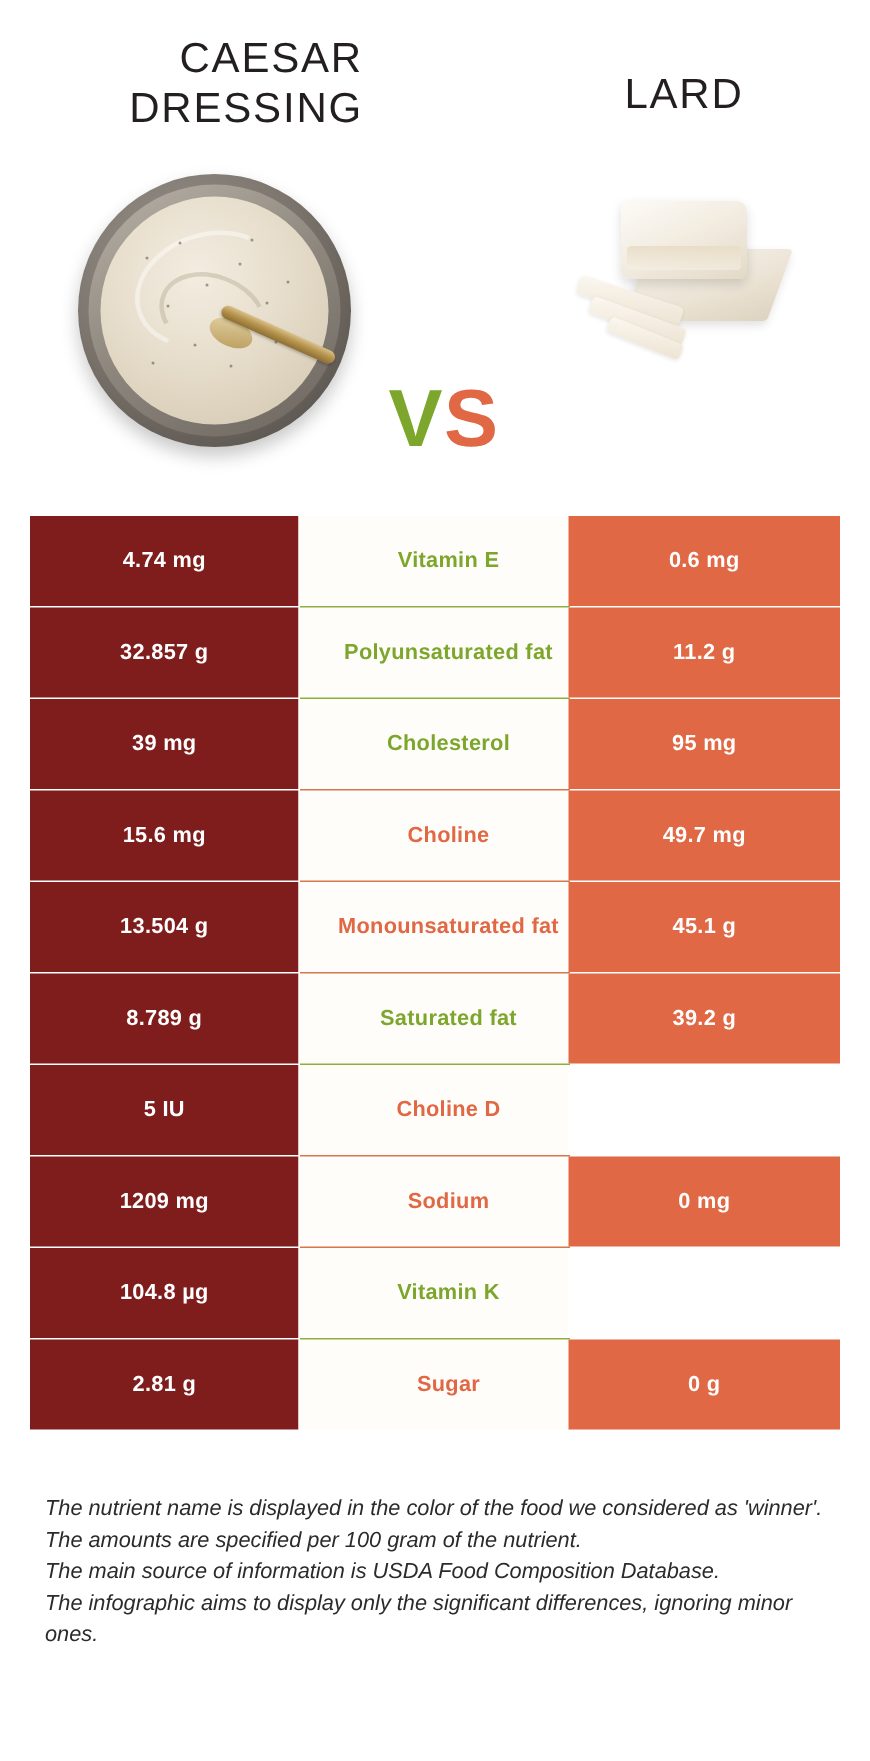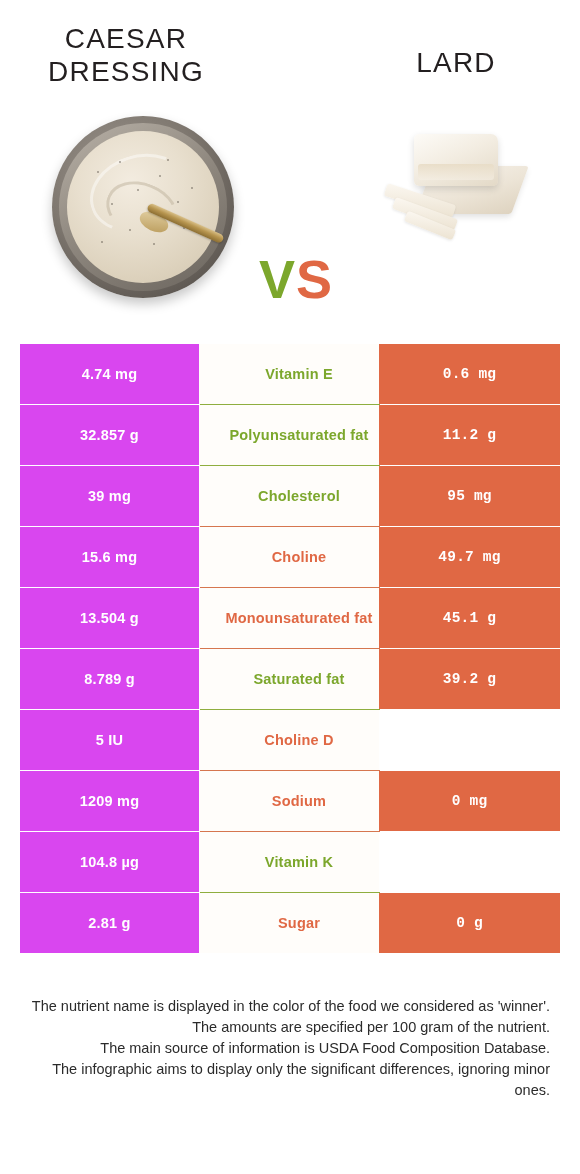--- a/index.html
+++ b/index.html
@@ -10,21 +10,21 @@
     color:#2b2b2b;
   }
 
   
   .header { position:absolute; left:0; top:0; width:580px; height:110px; }
   .food-title {
     position:absolute; text-align:center;
     font-size:28px; font-weight:300; letter-spacing:1.2px;
     color:#231f20; line-height:1.18; text-transform:uppercase;
   }
-  .title-left  { left:10px;  top:22px;  width:232px; }
+  .title-left  { left:10px;  top:22px;  width:232px;text-align:right; }
   .title-right { left:345px; top:46px;  width:222px; }
 
   
   .hero { position:absolute; left:0; top:100px; width:580px; height:230px; }
 
   .bowl-wrap { position:absolute; left:52px; top:10px; width:182px; height:200px; }
   .bowl-outer {
     position:absolute; left:0; top:6px; width:182px; height:182px; border-radius:50%;
     background:radial-gradient(circle at 38% 32%, #9b948c 0%, #7f7870 45%, #5f5953 78%, #4a443f 100%);
     box-shadow:0 6px 12px rgba(0,0,0,0.22);
@@ -93,34 +93,34 @@
 
   
   .table { position:absolute; left:20px; top:344px; width:540px; }
   .row { position:relative; display:flex; height:60px; margin-bottom:1px; }
   .cell {
     display:flex; align-items:center; justify-content:center;
     font-size:14.5px; font-weight:700; letter-spacing:.2px;
   }
   .cell-left  { width:179px; color:#ffffff; }
   .cell-mid   { width:180px; background:#fffdfa;padding-left:20px; }
-  .cell-right { width:181px; color:#ffffff;font-family:Liberation Mono, monospace; }
+  .cell-right { width:181px; color:#ffffff; }
   .cell-mid .label { font-size:14.5px; font-weight:700; }
-  .win-green  { background:#d946ef; }
+  .win-green  { background:#7f1d1d; }
   .win-orange { background:#E06844; }
   .lbl-green  { color:#7CA72C; }
   .lbl-orange { color:#E06844; }
   .sep { position:absolute; left:0; top:-1px; width:100%; height:1px; }
   .sep-green  { background:#8FAE3E; }
   .sep-orange { background:#D6764F; }
 
   
   .footer {
     position:absolute; left:30px; top:996px; width:520px;
-    text-align:right; font-size:14.5px; line-height:21px; color:#2b2b2b;
+    text-align:left; font-size:14.5px; line-height:21px; color:#2b2b2b;font-style:italic;
   }
   .footer p { margin:0; }
 </style>
 </head>
 <body>
 
 <div class="header">
   <div class="food-title title-left">Caesar dressing</div>
   <div class="food-title title-right">Lard</div>
 </div>

